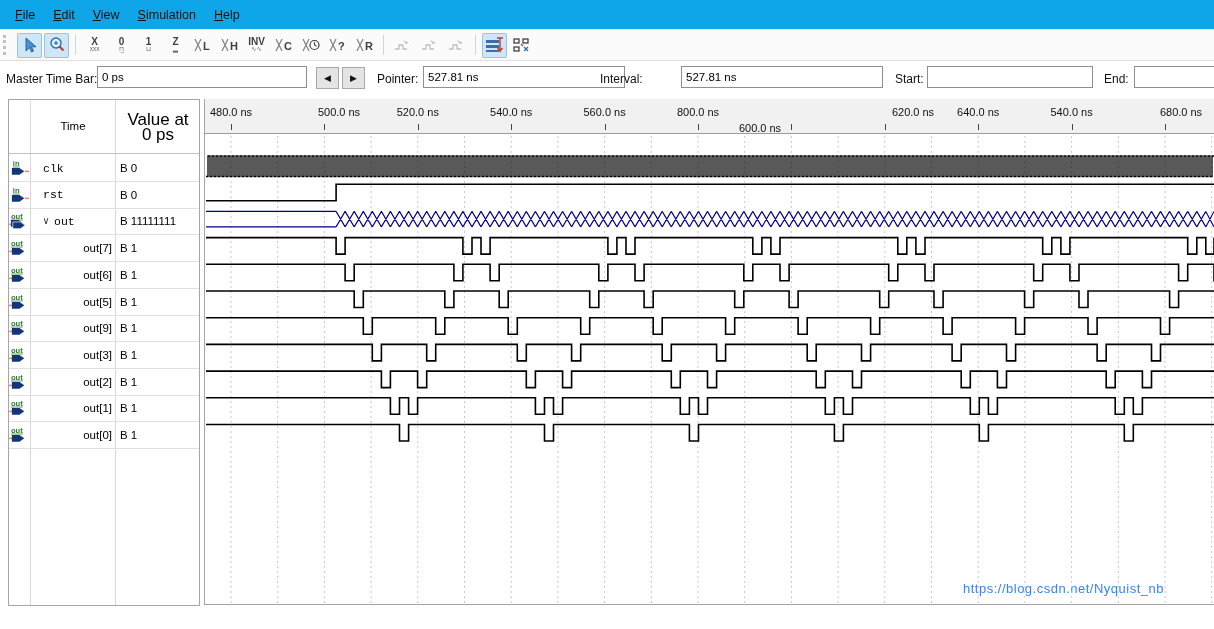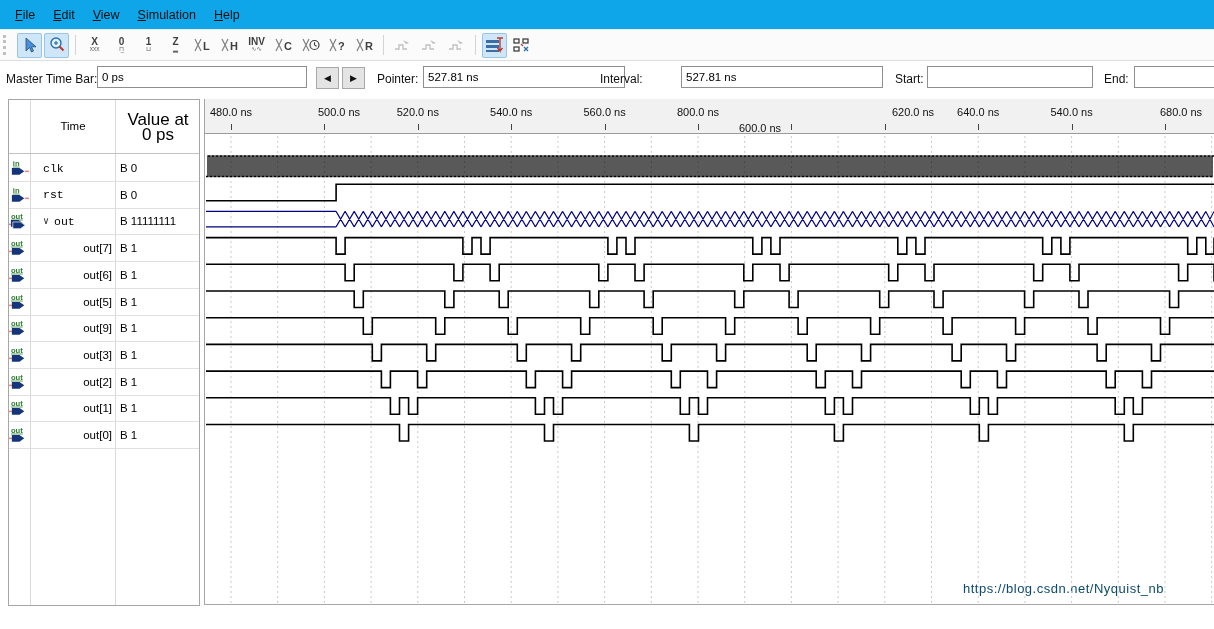--- a/index.html
+++ b/index.html
@@ -51,21 +51,21 @@
   .sig-value { position:absolute; left:107px; top:0; width:84px; height:100%; font-size:11.5px;
     display:flex; align-items:center; padding-left:4px; box-sizing:border-box; }
   .chev { font-size:10px; margin-right:5px; color:#333; }
   
   .ruler { position:absolute; left:204px; top:99px; width:1010px; height:35px;
     background:#f1f1f1; border-left:1px solid #a6a6a6; border-bottom:1px solid #9c9c9c; box-sizing:border-box; }
   .ruler-label { position:absolute; top:7px; font-size:11px; color:#111; transform:translateX(-50%); white-space:nowrap; }
   .ruler-tick { position:absolute; bottom:3px; width:1px; height:6px; background:#444; }
   .wavewrap { position:absolute; left:204px; top:134px; width:1010px; height:471px;
     border-left:1px solid #a6a6a6; border-bottom:1px solid #a6a6a6; box-sizing:border-box; background:transparent; }
-  .watermark { position:absolute; left:963px; top:581px; font-size:13px; color:#0c4a6e;
+  .watermark { position:absolute; left:963px; top:581px; font-size:13px; color:#3b82f6;
     letter-spacing:.5px; white-space:nowrap; z-index:0; }
   svg.wavesvg { position:absolute; left:0; top:0; z-index:1; }
 </style>
 </head>
 <body>
 
 <div class="menubar" id="menubar">
     <div class="menu-item"><u>F</u>ile</div>
     <div class="menu-item"><u>E</u>dit</div>
     <div class="menu-item"><u>V</u>iew</div>

